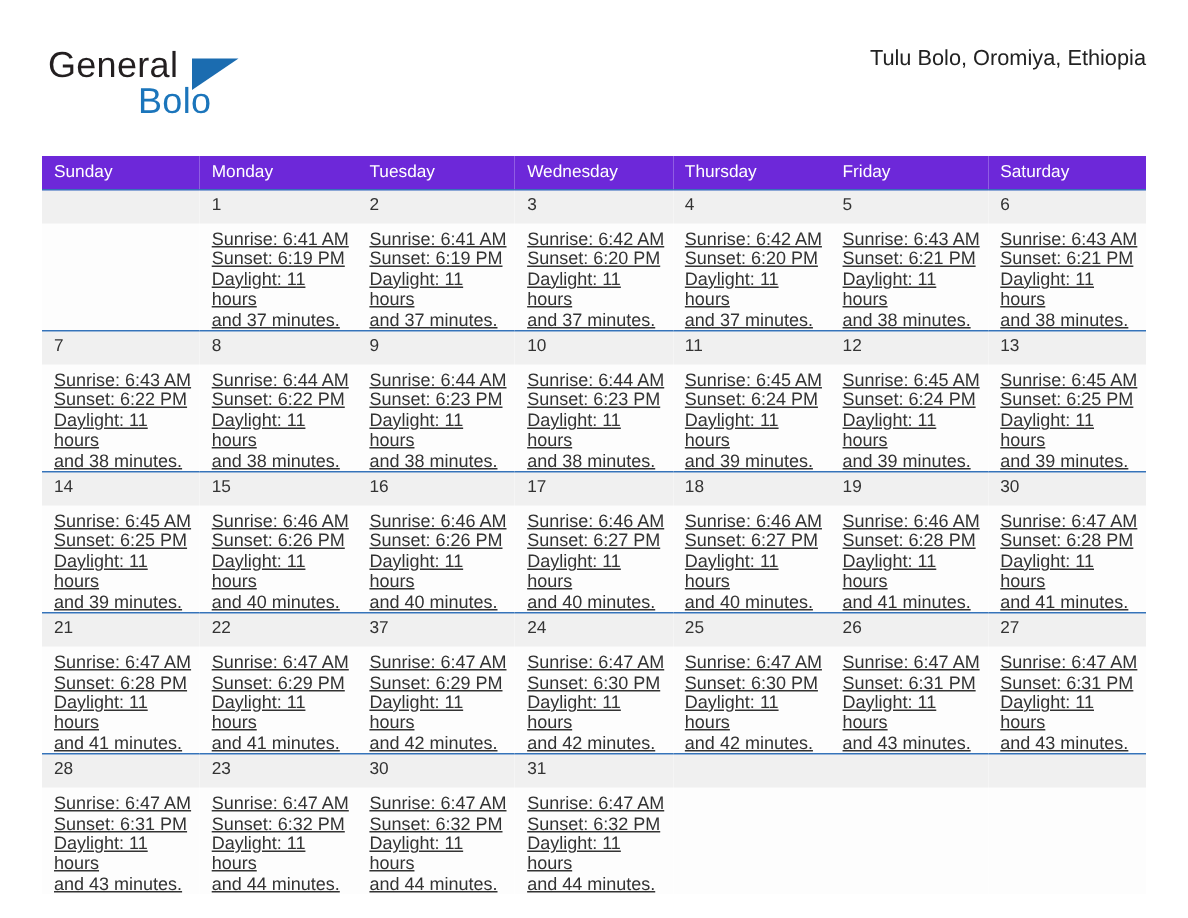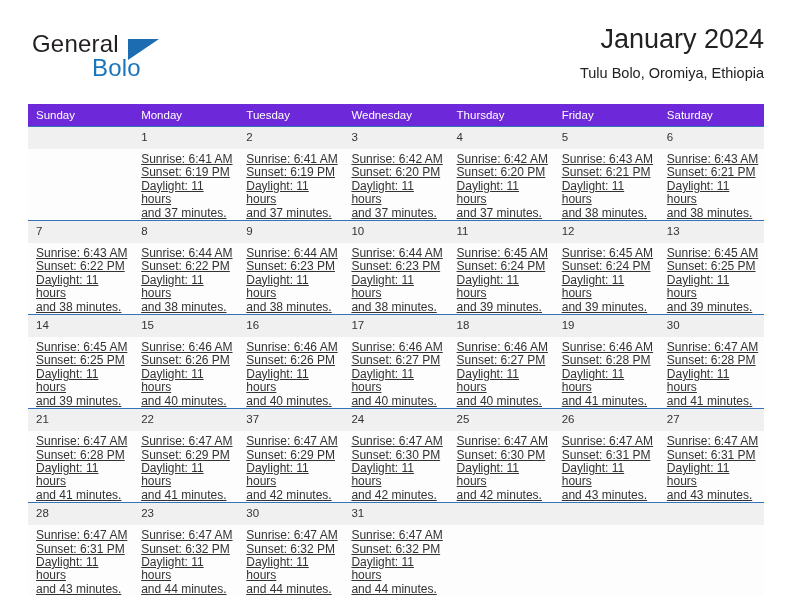--- a/index.html
+++ b/index.html
@@ -146,21 +146,20 @@
 
   <div class="header">
 
     <div class="brand">
       <span class="brand-general">General</span>
       <span class="brand-triangle"></span>
       <span class="brand-blue">Bolo</span>
     </div>
 
     <div class="title-block">
-      <div class="cal-title">January 2024</div>
       <div class="cal-subtitle">Tulu Bolo, Oromiya, Ethiopia</div>
     </div>
 
   </div>
 
   <table class="calendar">
     <thead>
       <tr>
         <th>Sunday</th>
         <th>Monday</th>

